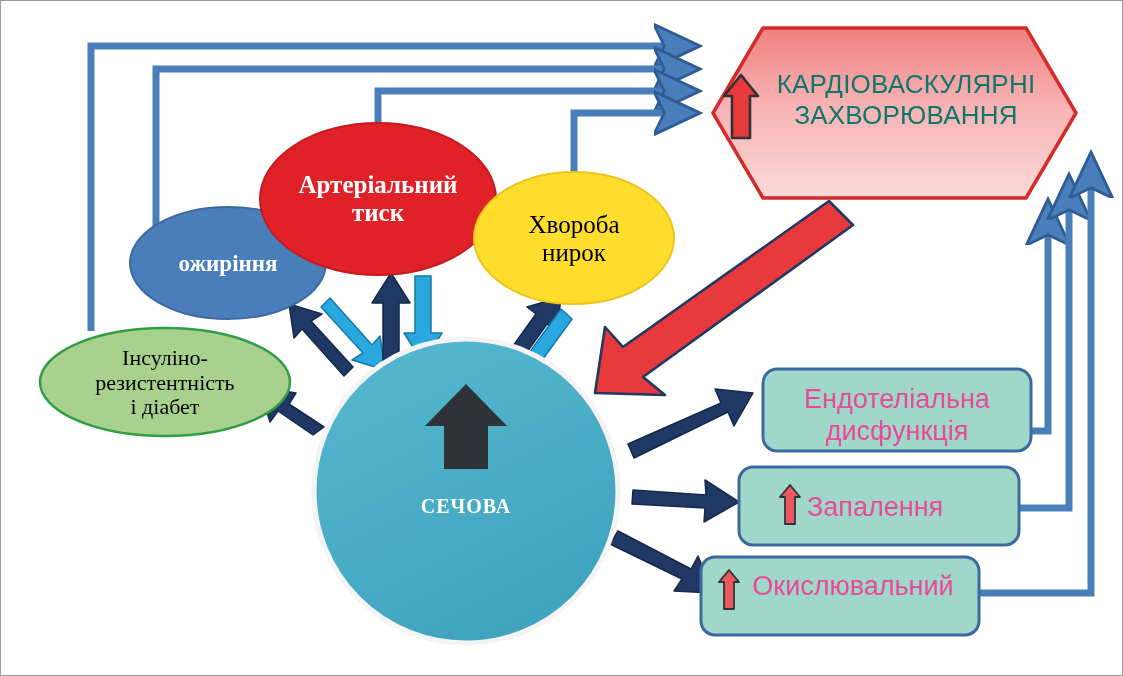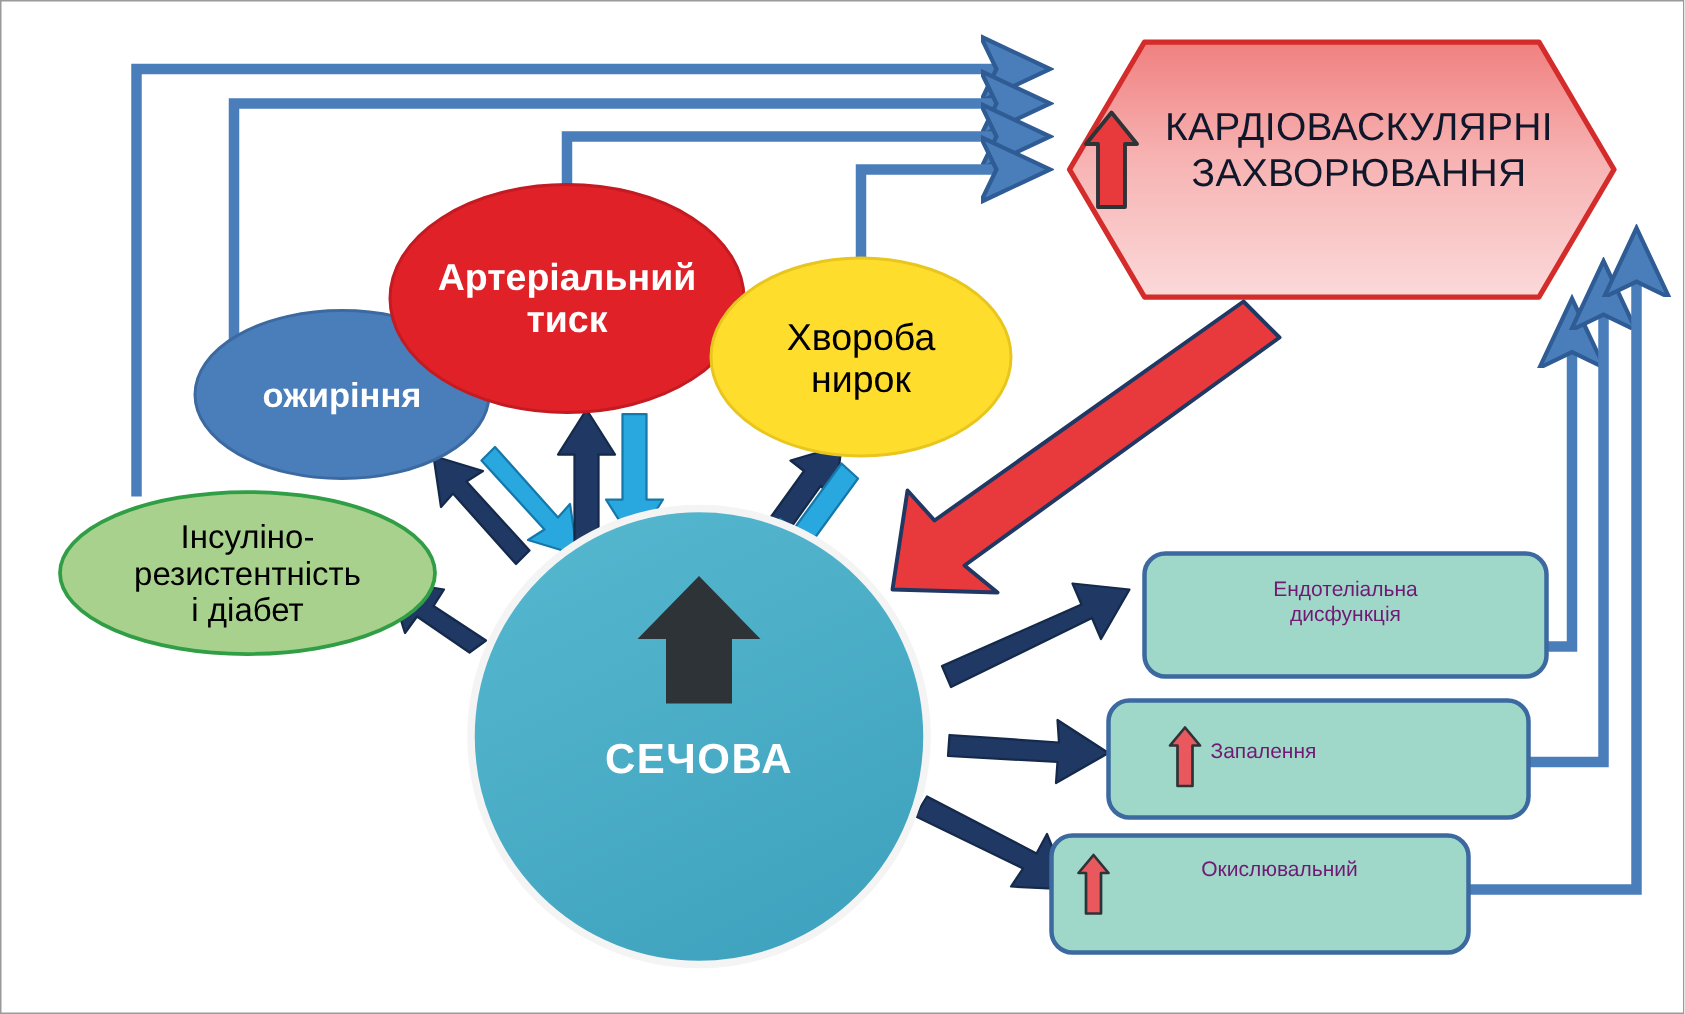--- a/index.html
+++ b/index.html
@@ -27,45 +27,46 @@
     height: 676px;
   }
   .node-label {
     position: absolute;
     display: flex;
     align-items: center;
     justify-content: center;
     text-align: center;
     pointer-events: none;
     line-height: 1.12;
+    font-family: Liberation Serif, serif;
   }
   .lbl-white {
     color: #ffffff;
     font-weight: bold;
   }
   .lbl-black {
     color: #000000;
     justify-content: center;
   }
   .hex-text {
     position: absolute;
     left: 755px;
     top: 68px;
     width: 300px;
     text-align: center;
     font-size: 26px;
-    color: #0f172a;
+    color: #0f766e;
     line-height: 1.2;
     letter-spacing: 0.2px;
   }
   .box-text {
     position: absolute;
     text-align: center;
-    font-size: 14px;
-    color: #701a75;
+    font-size: 27px;
+    color: #ec4899;
     line-height: 1.18;
   }
 </style>
 </head>
 <body>
 
 <div id="canvas">
 
   <svg id="svg-layer" viewBox="0 0 1123 676">
     <defs>
@@ -191,21 +192,21 @@
   </div>
 
   <div class="node-label lbl-black" style="left:44px; top:336px; width:240px; height:92px; font-size:22px;">
     <div>
       <div>Інсуліно-</div>
       <div>резистентність</div>
       <div>і діабет</div>
     </div>
   </div>
 
-  <div class="node-label lbl-white" style="left:370px; top:468px; width:190px; height:74px; font-size:28px; letter-spacing:1px;">
+  <div class="node-label lbl-white" style="left:370px; top:468px; width:190px; height:74px; font-size:20px; letter-spacing:1px;">
     <div>
       <div>СЕЧОВА</div>
     </div>
   </div>
 
   <div class="box-text" style="left:766px; top:383px; width:260px;">
     <div>Ендотеліальна</div>
     <div>дисфункція</div>
   </div>
 

